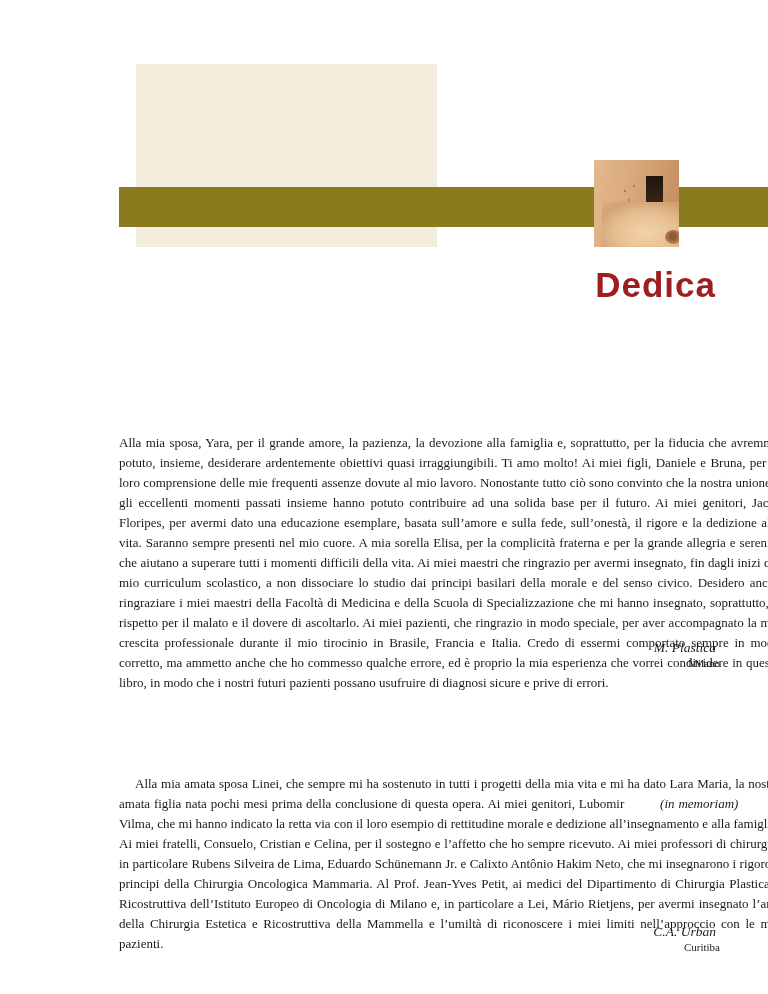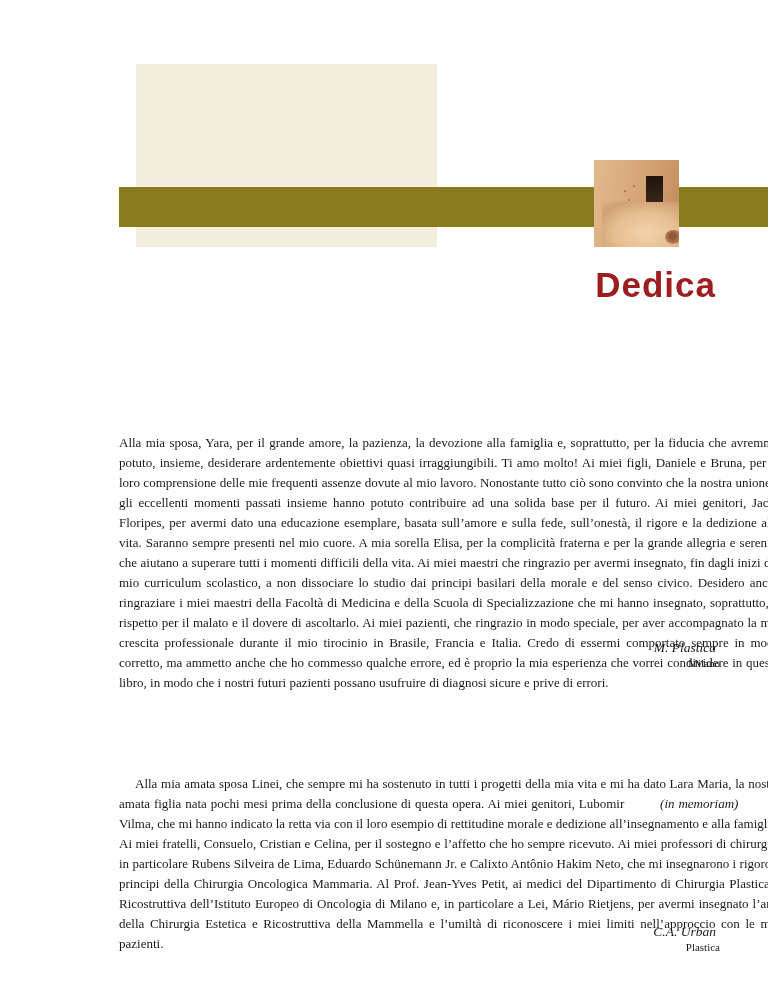--- a/index.html
+++ b/index.html
@@ -72,17 +72,17 @@
   <h1 class="title">Dedica</h1>
 
   <p class="para p1">Alla mia sposa, Yara, per il grande amore, la pazienza, la devozione alla famiglia e, soprattutto, per la fiducia che avremmo potuto, insieme, desiderare ardentemente obiettivi quasi irraggiungibili. Ti amo molto! Ai miei figli, Daniele e Bruna, per la loro comprensione delle mie frequenti assenze dovute al mio lavoro. Nonostante tutto ciò sono convinto che la nostra unione e gli eccellenti momenti passati insieme hanno potuto contribuire ad una solida base per il futuro. Ai miei genitori, Jac e Floripes, per avermi dato una educazione esemplare, basata sull’amore e sulla fede, sull’onestà, il rigore e la dedizione alla vita. Saranno sempre presenti nel mio cuore. A mia sorella Elisa, per la complicità fraterna e per la grande allegria e serenità che aiutano a superare tutti i momenti difficili della vita. Ai miei maestri che ringrazio per avermi insegnato, fin dagli inizi del mio curriculum scolastico, a non dissociare lo studio dai principi basilari della morale e del senso civico. Desidero anche ringraziare i miei maestri della Facoltà di Medicina e della Scuola di Specializzazione che mi hanno insegnato, soprattutto, il rispetto per il malato e il dovere di ascoltarlo. Ai miei pazienti, che ringrazio in modo speciale, per aver accompagnato la mia crescita professionale durante il mio tirocinio in Brasile, Francia e Italia. Credo di essermi comportato sempre in modo corretto, ma ammetto anche che ho commesso qualche errore, ed è proprio la mia esperienza che vorrei condividere in questo libro, in modo che i nostri futuri pazienti possano usufruire di diagnosi sicure e prive di errori.</p>
 
   <div class="sig s1">M. Plastica</div>
   <div class="place pl1">Milano</div>
 
   <p class="para p2"><span>Alla mia amata sposa Linei, che sempre mi ha sostenuto in tutti i progetti della mia vita e mi ha dato Lara Maria, la nostra amata figlia nata pochi mesi prima della conclusione di questa opera. Ai miei genitori, Lubomir </span><em>(in memoriam)</em><span> e Vilma, che mi hanno indicato la retta via con il loro esempio di rettitudine morale e dedizione all’insegnamento e alla famiglia. Ai miei fratelli, Consuelo, Cristian e Celina, per il sostegno e l’affetto che ho sempre ricevuto. Ai miei professori di chirurgia, in particolare Rubens Silveira de Lima, Eduardo Schünemann Jr. e Calixto Antônio Hakim Neto, che mi insegnarono i rigorosi principi della Chirurgia Oncologica Mammaria. Al Prof. Jean-Yves Petit, ai medici del Dipartimento di Chirurgia Plastica e Ricostruttiva dell’Istituto Europeo di Oncologia di Milano e, in particolare a Lei, Mário Rietjens, per avermi insegnato l’arte della Chirurgia Estetica e Ricostruttiva della Mammella e l’umiltà di riconoscere i miei limiti nell’approccio con le mie pazienti.</span></p>
 
   <div class="sig s2">C.A. Urban</div>
-  <div class="place pl2">Plastica</div>
+  <div class="place pl2">Curitiba</div>
 
   <div class="bottom-band"></div>
 
 </div>
 
 </body></html>

